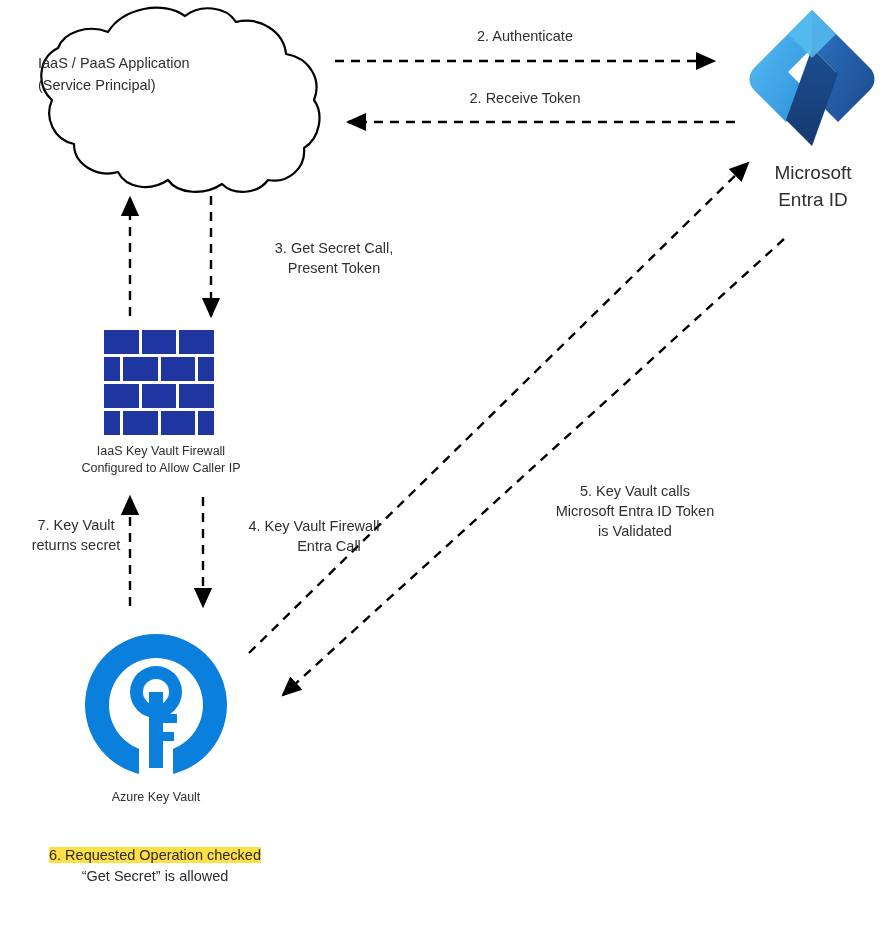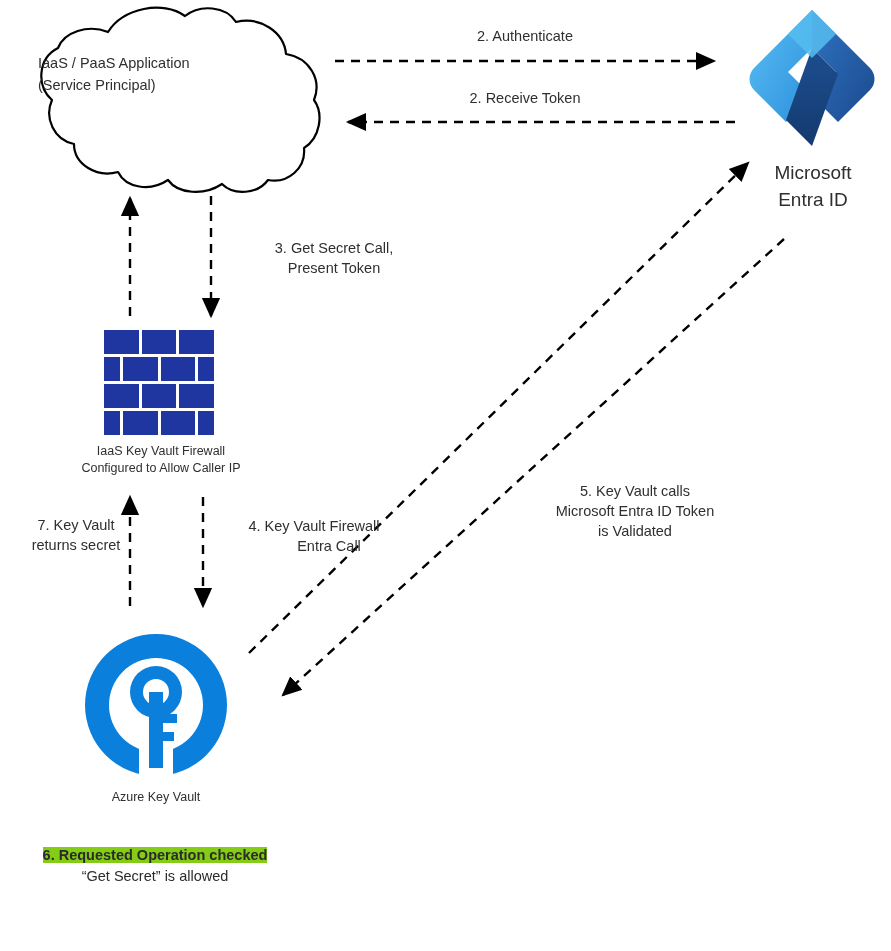--- a/index.html
+++ b/index.html
@@ -107,22 +107,21 @@
     position: absolute;
     left: 0px;
     top: 845px;
     width: 310px;
     text-align: center;
     font-size: 14.5px;
     line-height: 21px;
     white-space: pre;
   }
   .hl {
-    background: #84cc16;
-    font-weight: bold;
+    background: #fde047;
   }
 </style>
 </head>
 <body>
 
 <div id="canvas">
 
   <svg id="cloud" viewBox="0 0 300 196">
     <path d="M80,30 C95,6 135,-2 157,14 C172,2 198,4 208,20 C232,14 256,30 258,52
              C282,56 294,78 286,98 C296,112 292,136 276,146 C278,166 260,182 240,178

